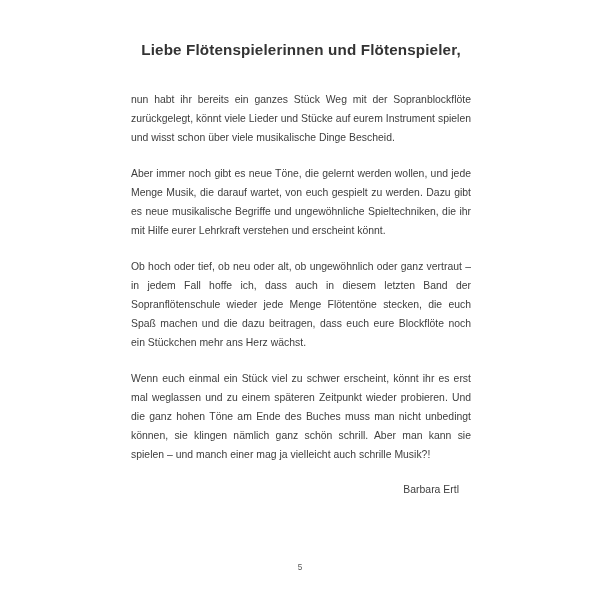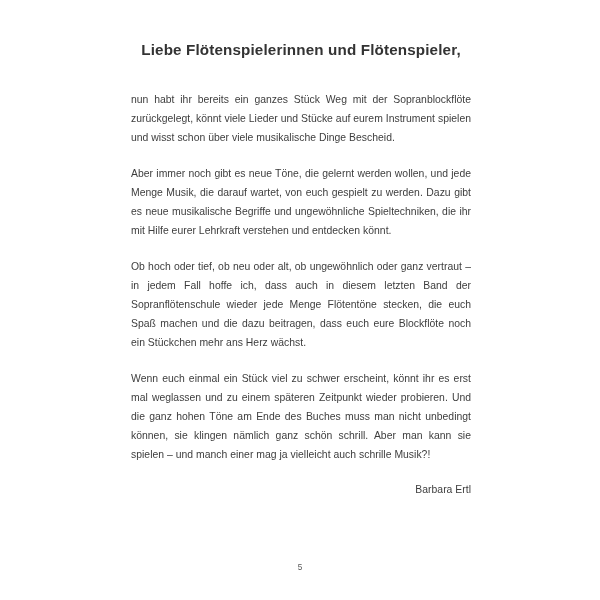--- a/index.html
+++ b/index.html
@@ -57,21 +57,21 @@
 
   .letter-paragraph:last-of-type {
     margin-bottom: 0;
   }
 
   .signature {
     font-size: 10.4px;
     line-height: 17.1px;
     color: #3d3d3d;
     text-align: right;
-    margin: 16px 0 0 0;
+    margin: 16px 12px 0 0;
     letter-spacing: 0.02px;
   }
 
   .page-number {
     position: absolute;
     left: 0;
     top: 563px;
     width: 600px;
     text-align: center;
     font-size: 8.2px;
@@ -83,21 +83,21 @@
 <body>
 
 <div class="page">
 
   <div class="content-block">
 
     <h1 class="letter-heading">Liebe Flötenspielerinnen und Flötenspieler,</h1>
 
     <p class="letter-paragraph">nun habt ihr bereits ein ganzes Stück Weg mit der Sopranblockflöte zurückgelegt, könnt viele Lieder und Stücke auf eurem Instrument spielen und wisst schon über viele musikalische Dinge Bescheid.</p>
 
-    <p class="letter-paragraph">Aber immer noch gibt es neue Töne, die gelernt werden wollen, und jede Menge Musik, die darauf wartet, von euch gespielt zu werden. Dazu gibt es neue musikalische Begriffe und ungewöhnliche Spieltechniken, die ihr mit Hilfe eurer Lehrkraft verstehen und entdecken könnt.</p>
+    <p class="letter-paragraph">Aber immer noch gibt es neue Töne, die gelernt werden wollen, und jede Menge Musik, die darauf wartet, von euch gespielt zu werden. Dazu gibt es neue musikalische Begriffe und ungewöhnliche Spieltechniken, die ihr mit Hilfe eurer Lehrkraft verstehen und erscheint könnt.</p>
 
     <p class="letter-paragraph">Ob hoch oder tief, ob neu oder alt, ob ungewöhnlich oder ganz vertraut – in jedem Fall hoffe ich, dass auch in diesem letzten Band der Sopranflötenschule wieder jede Menge Flötentöne stecken, die euch Spaß machen und die dazu beitragen, dass euch eure Blockflöte noch ein Stückchen mehr ans Herz wächst.</p>
 
     <p class="letter-paragraph">Wenn euch einmal ein Stück viel zu schwer erscheint, könnt ihr es erst mal weglassen und zu einem späteren Zeitpunkt wieder probieren. Und die ganz hohen Töne am Ende des Buches muss man nicht unbedingt können, sie klingen nämlich ganz schön schrill. Aber man kann sie spielen – und manch einer mag ja vielleicht auch schrille Musik?!</p>
 
     <p class="signature">Barbara Ertl</p>
 
   </div>
 
   <div class="page-number">5</div>

